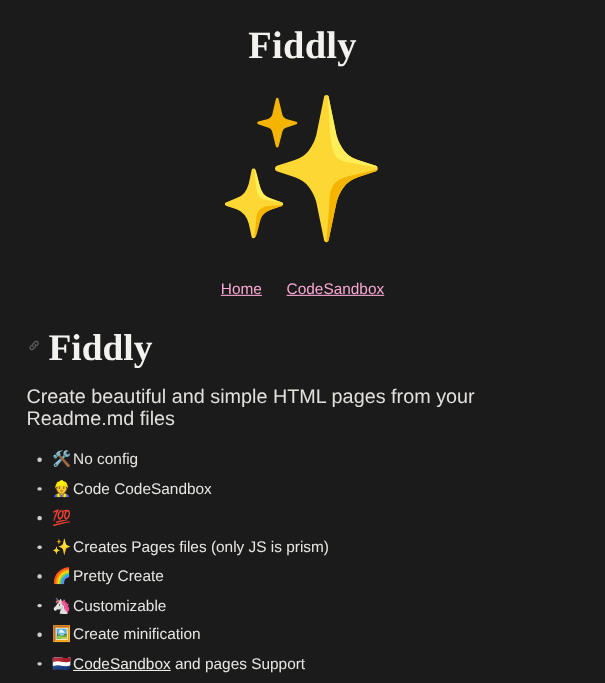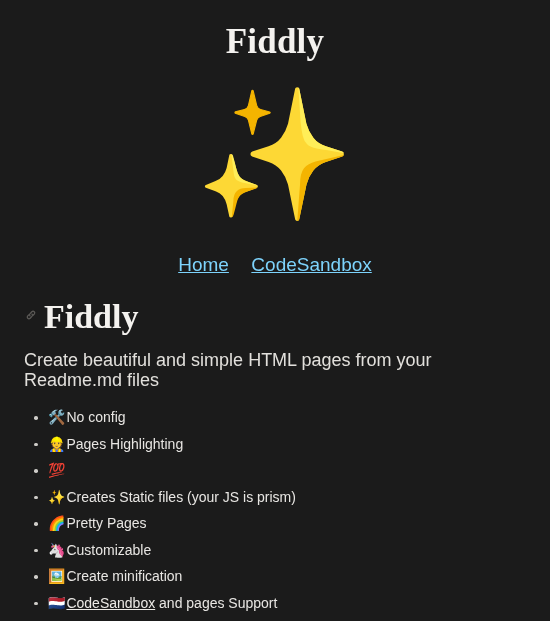--- a/index.html
+++ b/index.html
@@ -44,22 +44,22 @@
     user-select: none;
   }
 
   
   .site-nav {
     text-align: center;
     margin-top: 14px;
     height: 22px;
   }
   .site-nav a {
-    color: #7dd3fc;
-    font-size: 19px;
+    color: #f9a8d4;
+    font-size: 14px;
     text-decoration: underline;
     margin: 0 9px;
     text-align: right;
   }
 
   
   .content {
     padding: 22px 24px 0 24px;
   }
   .heading-row {
@@ -158,32 +158,32 @@
 
     <p class="lead">Create beautiful and simple HTML pages from your Readme.md files</p>
 
     <ul class="feature-list">
       <li>
         <span class="fe-emoji">🛠️</span>
         <span class="fe-text">No config</span>
       </li>
       <li>
         <span class="fe-emoji">👷</span>
-        <span class="fe-text">Pages Highlighting</span>
+        <span class="fe-text">Code CodeSandbox</span>
       </li>
       <li>
         <span class="fe-emoji">💯</span>
       </li>
       <li>
         <span class="fe-emoji">✨</span>
-        <span class="fe-text">Creates Static files (your JS is prism)</span>
+        <span class="fe-text">Creates Pages files (only JS is prism)</span>
       </li>
       <li>
         <span class="fe-emoji">🌈</span>
-        <span class="fe-text">Pretty Pages</span>
+        <span class="fe-text">Pretty Create</span>
       </li>
       <li>
         <span class="fe-emoji">🦄</span>
         <span class="fe-text">Customizable</span>
       </li>
       <li>
         <span class="fe-emoji">🖼️</span>
         <span class="fe-text">Create minification</span>
       </li>
       <li>

